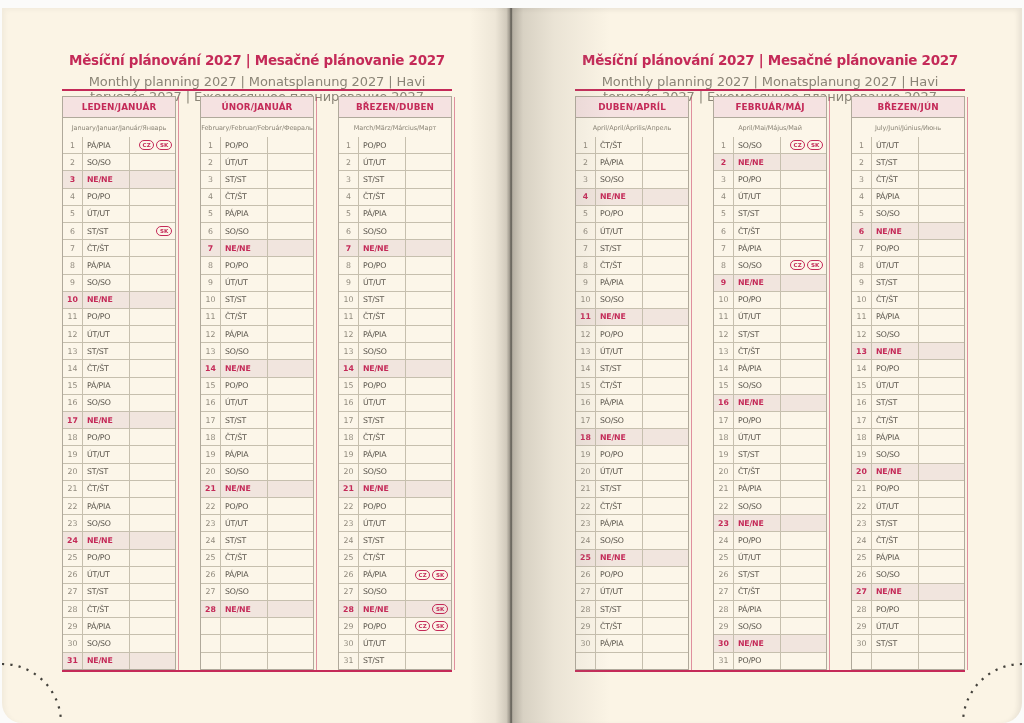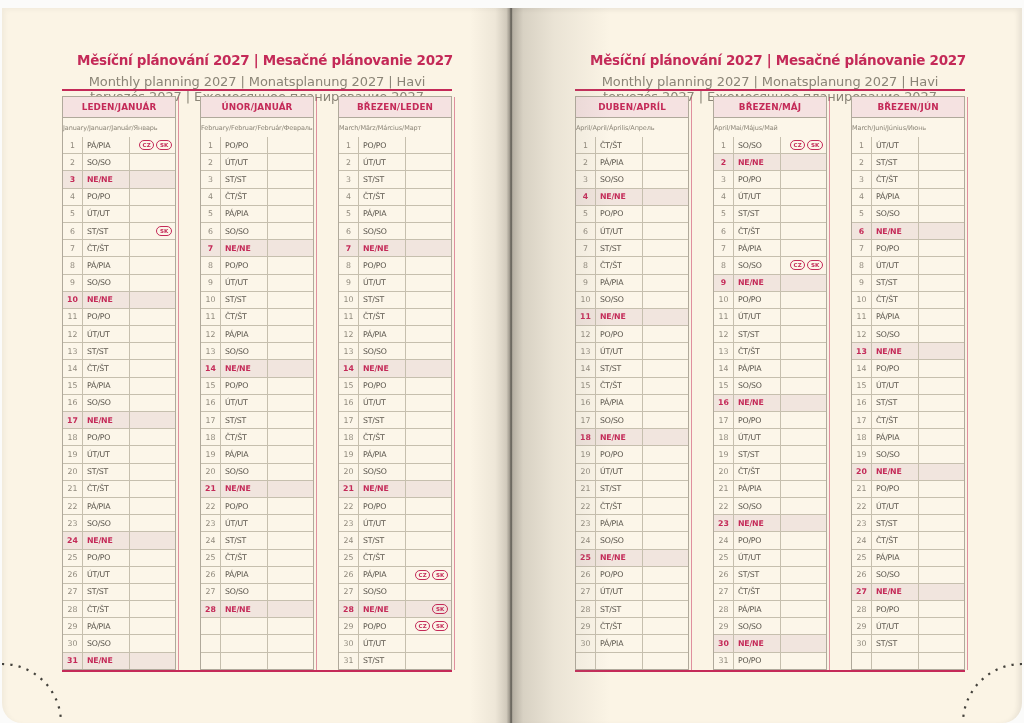--- a/index.html
+++ b/index.html
@@ -31,36 +31,36 @@
       rgba(100,94,82,0.28) 26%,
       rgba(70,66,58,0.55) 28.6%,
       rgba(42,40,35,0.82) 29.3%,
       rgba(95,90,80,0.45) 30.5%,
       rgba(135,129,117,0.30) 38%,
       rgba(150,145,133,0.17) 60%,
       rgba(150,145,133,0) 100%);
   }
   .content{position:absolute;top:0;left:60px;width:390px;height:100%;}
   .page-right .content{left:66px;}
-  .ptitle{position:absolute;top:44px;left:8px;width:100%;text-align:center;
+  .ptitle{position:absolute;top:44px;left:0;width:100%;text-align:center;
     font-size:13.5px;font-weight:bold;color:var(--crimson);letter-spacing:-0.3px;}
   .psub{position:absolute;top:66px;left:0;width:100%;text-align:center;
     font-size:13px;color:var(--graytxt);letter-spacing:-0.1px;}
   .prule{position:absolute;top:81px;left:0;right:0;height:2px;background:var(--crimson);}
   .months{position:absolute;top:88px;left:0;right:0;display:flex;justify-content:space-between;}
   .bline{position:absolute;top:662px;left:0;right:0;height:2px;background:var(--crimson);}
 
   .month{width:114px;box-sizing:border-box;border:1px solid var(--outline);
     background:#fcf6e9;position:relative;}
   .month::after{content:"";position:absolute;top:0;bottom:-1px;right:-4px;width:1px;
     background:rgba(196,42,88,0.5);}
   .m-head{height:20px;background:#f5e2e1;border-bottom:1px solid var(--outline);
     color:var(--crimson);font-weight:bold;font-size:8.8px;text-align:center;
     line-height:21px;letter-spacing:0.1px;}
-  .m-sub{height:19px;font-size:6.5px;color:var(--graytxt);text-align:left;
+  .m-sub{height:19px;font-size:6.5px;color:var(--graytxt);text-align:center;
     line-height:20px;letter-spacing:-0.1px;}
   .mrow{display:flex;box-sizing:border-box;height:17.2px;border-top:1px solid var(--cellline);}
   .mrow.first{border-top:none;height:16.2px;}
   .c-num{width:20px;box-sizing:border-box;border-right:1px solid var(--cellline);
     font-size:7.8px;color:var(--numcol);display:flex;align-items:center;justify-content:center;}
   .c-day{width:47px;box-sizing:border-box;border-right:1px solid var(--cellline);
     font-size:7.8px;color:var(--daycol);display:flex;align-items:center;padding-left:4px;
     letter-spacing:-0.2px;}
   .c-note{flex:1;display:flex;align-items:center;justify-content:flex-end;gap:2px;padding-right:3px;}
   .mrow.sun{background:#f1e5de;}
@@ -400,21 +400,21 @@
               <span class="c-day"></span>
               <span class="c-note"></span>
             </div>
             <div class="mrow">
               <span class="c-num"></span>
               <span class="c-day"></span>
               <span class="c-note"></span>
             </div>
           </div>
           <div class="month">
-            <div class="m-head">BŘEZEN/LEDEN</div>
+            <div class="m-head">BŘEZEN/DUBEN</div>
             <div class="m-sub">March/März/Március/Март</div>
             <div class="mrow first">
               <span class="c-num">1</span>
               <span class="c-day">PO/PO</span>
               <span class="c-note"></span>
             </div>
             <div class="mrow">
               <span class="c-num">2</span>
               <span class="c-day">ÚT/UT</span>
               <span class="c-note"></span>
@@ -737,21 +737,21 @@
               <span class="c-day">PÁ/PIA</span>
               <span class="c-note"></span>
             </div>
             <div class="mrow">
               <span class="c-num"></span>
               <span class="c-day"></span>
               <span class="c-note"></span>
             </div>
           </div>
           <div class="month">
-            <div class="m-head">BŘEZEN/MÁJ</div>
+            <div class="m-head">FEBRUÁR/MÁJ</div>
             <div class="m-sub">April/Mai/Május/Май</div>
             <div class="mrow first">
               <span class="c-num">1</span>
               <span class="c-day">SO/SO</span>
               <span class="c-note">
                 <span class="badge">CZ</span>
                 <span class="badge">SK</span>
               </span>
             </div>
             <div class="mrow sun">
@@ -903,21 +903,21 @@
               <span class="c-note"></span>
             </div>
             <div class="mrow">
               <span class="c-num">31</span>
               <span class="c-day">PO/PO</span>
               <span class="c-note"></span>
             </div>
           </div>
           <div class="month">
             <div class="m-head">BŘEZEN/JÚN</div>
-            <div class="m-sub">March/Juni/Június/Июнь</div>
+            <div class="m-sub">July/Juni/Június/Июнь</div>
             <div class="mrow first">
               <span class="c-num">1</span>
               <span class="c-day">ÚT/UT</span>
               <span class="c-note"></span>
             </div>
             <div class="mrow">
               <span class="c-num">2</span>
               <span class="c-day">ST/ST</span>
               <span class="c-note"></span>
             </div>

